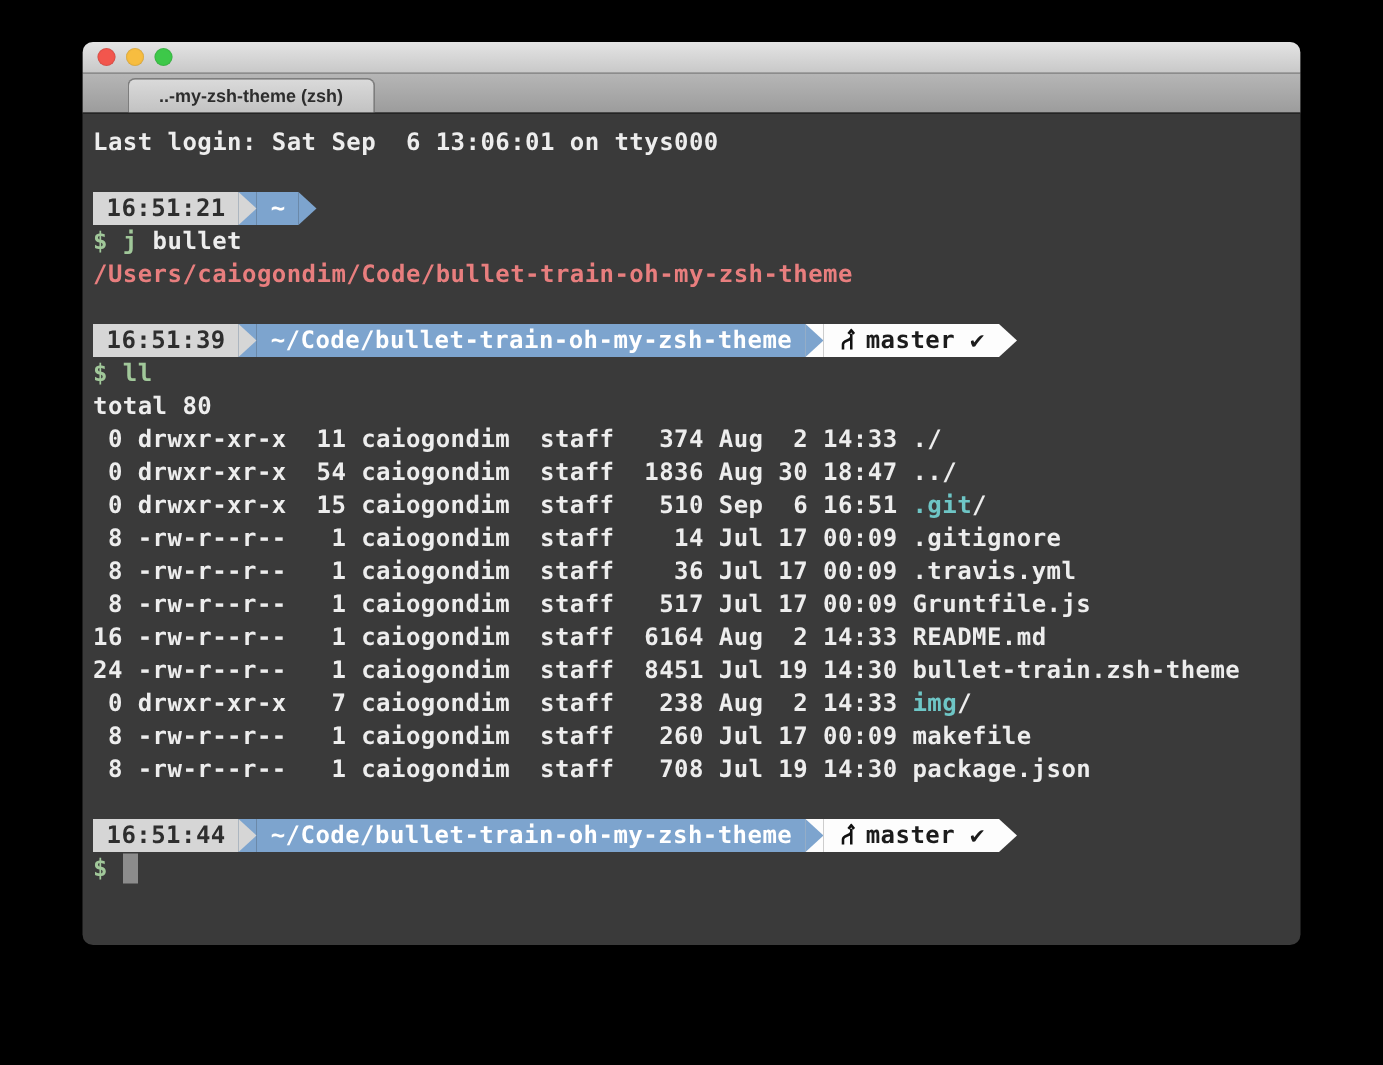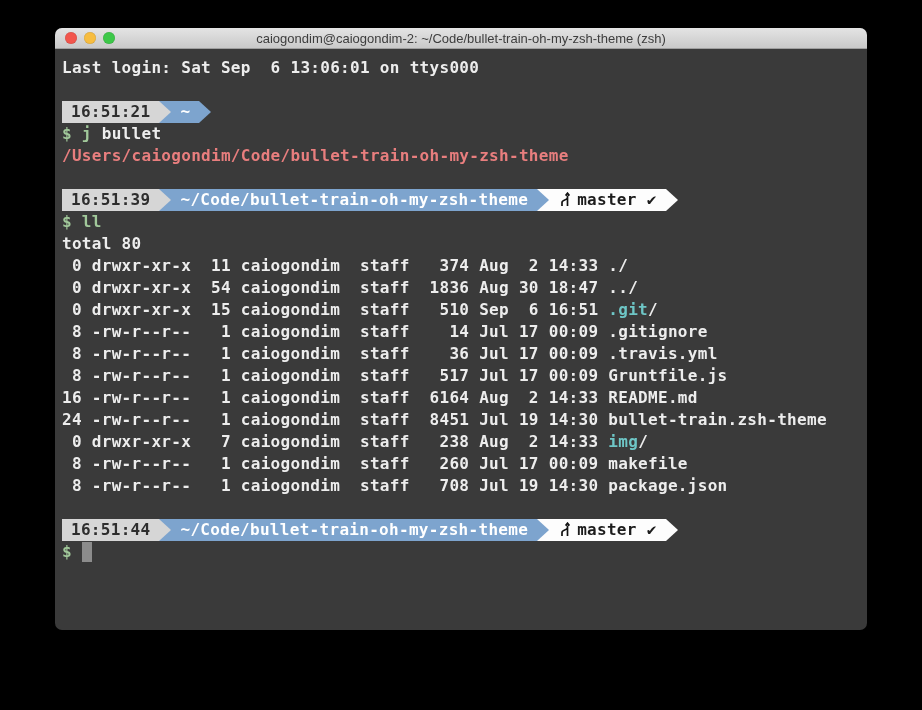--- a/index.html
+++ b/index.html
@@ -53,20 +53,24 @@
 </head>
 <body>
 
 <div class="window">
   <div class="titlebar">
     <div class="lights">
       <span class="light close"></span>
       <span class="light min"></span>
       <span class="light zoom"></span>
     </div>
-    <span>caiogondim@caiogondim-2: ~/Code/bullet-train-oh-my-zsh-theme (zsh)</span>
+  </div>
+  <div class="tabbar">
+    <div class="tab">
+      <span>..-my-zsh-theme (zsh)</span>
+    </div>
   </div>
   <div class="terminal" id="term"><div class="line"><span style="color: rgb(237, 237, 237);">Last login: Sat Sep  6 13:06:01 on ttys000</span></div><div class="line"></div><div class="line"><span class="seg" style="background: rgb(214, 214, 214); color: rgb(46, 46, 46);"><span>16:51:21</span></span><span class="arrow" style="background: rgb(125, 164, 206);"><i style="border-left-color: rgb(214, 214, 214);"></i></span><span class="seg" style="background: rgb(125, 164, 206); color: rgb(255, 255, 255);"><span>~</span></span><span class="arrow" style="background: transparent;"><i style="border-left-color: rgb(125, 164, 206);"></i></span></div><div class="line"><span style="color: rgb(161, 200, 154);">$ j</span><span style="color: rgb(237, 237, 237);"> bullet</span></div><div class="line"><span style="color: rgb(232, 126, 126);">/Users/caiogondim/Code/bullet-train-oh-my-zsh-theme</span></div><div class="line"></div><div class="line"><span class="seg" style="background: rgb(214, 214, 214); color: rgb(46, 46, 46);"><span>16:51:39</span></span><span class="arrow" style="background: rgb(125, 164, 206);"><i style="border-left-color: rgb(214, 214, 214);"></i></span><span class="seg" style="background: rgb(125, 164, 206); color: rgb(255, 255, 255);"><span>~/Code/bullet-train-oh-my-zsh-theme</span></span><span class="arrow" style="background: rgb(253, 253, 253);"><i style="border-left-color: rgb(125, 164, 206);"></i></span><span class="seg" style="background: rgb(253, 253, 253); color: rgb(28, 28, 28);"><svg width="13" height="16" viewBox="0 0 13 16" class="gicon">
             <path d="M9.5 3.5 V14 M4 14 V10.5 C4 7.5 9.5 8.5 9.5 5.5 M7.6 3.6 L9.5 1.2 L11.4 3.6" fill="none" stroke="#111" stroke-width="1.7"></path>
           </svg><span>master ✔</span></span><span class="arrow" style="background: transparent;"><i style="border-left-color: rgb(253, 253, 253);"></i></span></div><div class="line"><span style="color: rgb(161, 200, 154);">$ ll</span></div><div class="line"><span style="color: rgb(237, 237, 237);">total 80</span></div><div class="line"><span style="color: rgb(237, 237, 237);"> 0 drwxr-xr-x  11 caiogondim  staff   374 Aug  2 14:33 ./</span></div><div class="line"><span style="color: rgb(237, 237, 237);"> 0 drwxr-xr-x  54 caiogondim  staff  1836 Aug 30 18:47 ../</span></div><div class="line"><span style="color: rgb(237, 237, 237);"> 0 drwxr-xr-x  15 caiogondim  staff   510 Sep  6 16:51 </span><span style="color: rgb(110, 198, 198);">.git</span><span style="color: rgb(237, 237, 237);">/</span></div><div class="line"><span style="color: rgb(237, 237, 237);"> 8 -rw-r--r--   1 caiogondim  staff    14 Jul 17 00:09 .gitignore</span></div><div class="line"><span style="color: rgb(237, 237, 237);"> 8 -rw-r--r--   1 caiogondim  staff    36 Jul 17 00:09 .travis.yml</span></div><div class="line"><span style="color: rgb(237, 237, 237);"> 8 -rw-r--r--   1 caiogondim  staff   517 Jul 17 00:09 Gruntfile.js</span></div><div class="line"><span style="color: rgb(237, 237, 237);">16 -rw-r--r--   1 caiogondim  staff  6164 Aug  2 14:33 README.md</span></div><div class="line"><span style="color: rgb(237, 237, 237);">24 -rw-r--r--   1 caiogondim  staff  8451 Jul 19 14:30 bullet-train.zsh-theme</span></div><div class="line"><span style="color: rgb(237, 237, 237);"> 0 drwxr-xr-x   7 caiogondim  staff   238 Aug  2 14:33 </span><span style="color: rgb(110, 198, 198);">img</span><span style="color: rgb(237, 237, 237);">/</span></div><div class="line"><span style="color: rgb(237, 237, 237);"> 8 -rw-r--r--   1 caiogondim  staff   260 Jul 17 00:09 makefile</span></div><div class="line"><span style="color: rgb(237, 237, 237);"> 8 -rw-r--r--   1 caiogondim  staff   708 Jul 19 14:30 package.json</span></div><div class="line"></div><div class="line"><span class="seg" style="background: rgb(214, 214, 214); color: rgb(46, 46, 46);"><span>16:51:44</span></span><span class="arrow" style="background: rgb(125, 164, 206);"><i style="border-left-color: rgb(214, 214, 214);"></i></span><span class="seg" style="background: rgb(125, 164, 206); color: rgb(255, 255, 255);"><span>~/Code/bullet-train-oh-my-zsh-theme</span></span><span class="arrow" style="background: rgb(253, 253, 253);"><i style="border-left-color: rgb(125, 164, 206);"></i></span><span class="seg" style="background: rgb(253, 253, 253); color: rgb(28, 28, 28);"><svg width="13" height="16" viewBox="0 0 13 16" class="gicon">
             <path d="M9.5 3.5 V14 M4 14 V10.5 C4 7.5 9.5 8.5 9.5 5.5 M7.6 3.6 L9.5 1.2 L11.4 3.6" fill="none" stroke="#111" stroke-width="1.7"></path>
           </svg><span>master ✔</span></span><span class="arrow" style="background: transparent;"><i style="border-left-color: rgb(253, 253, 253);"></i></span></div><div class="line"><span style="color: rgb(161, 200, 154);">$ </span><span class="cursor" style="background: rgb(140, 140, 140);"></span></div></div>
 </div>
 
 </body></html>

